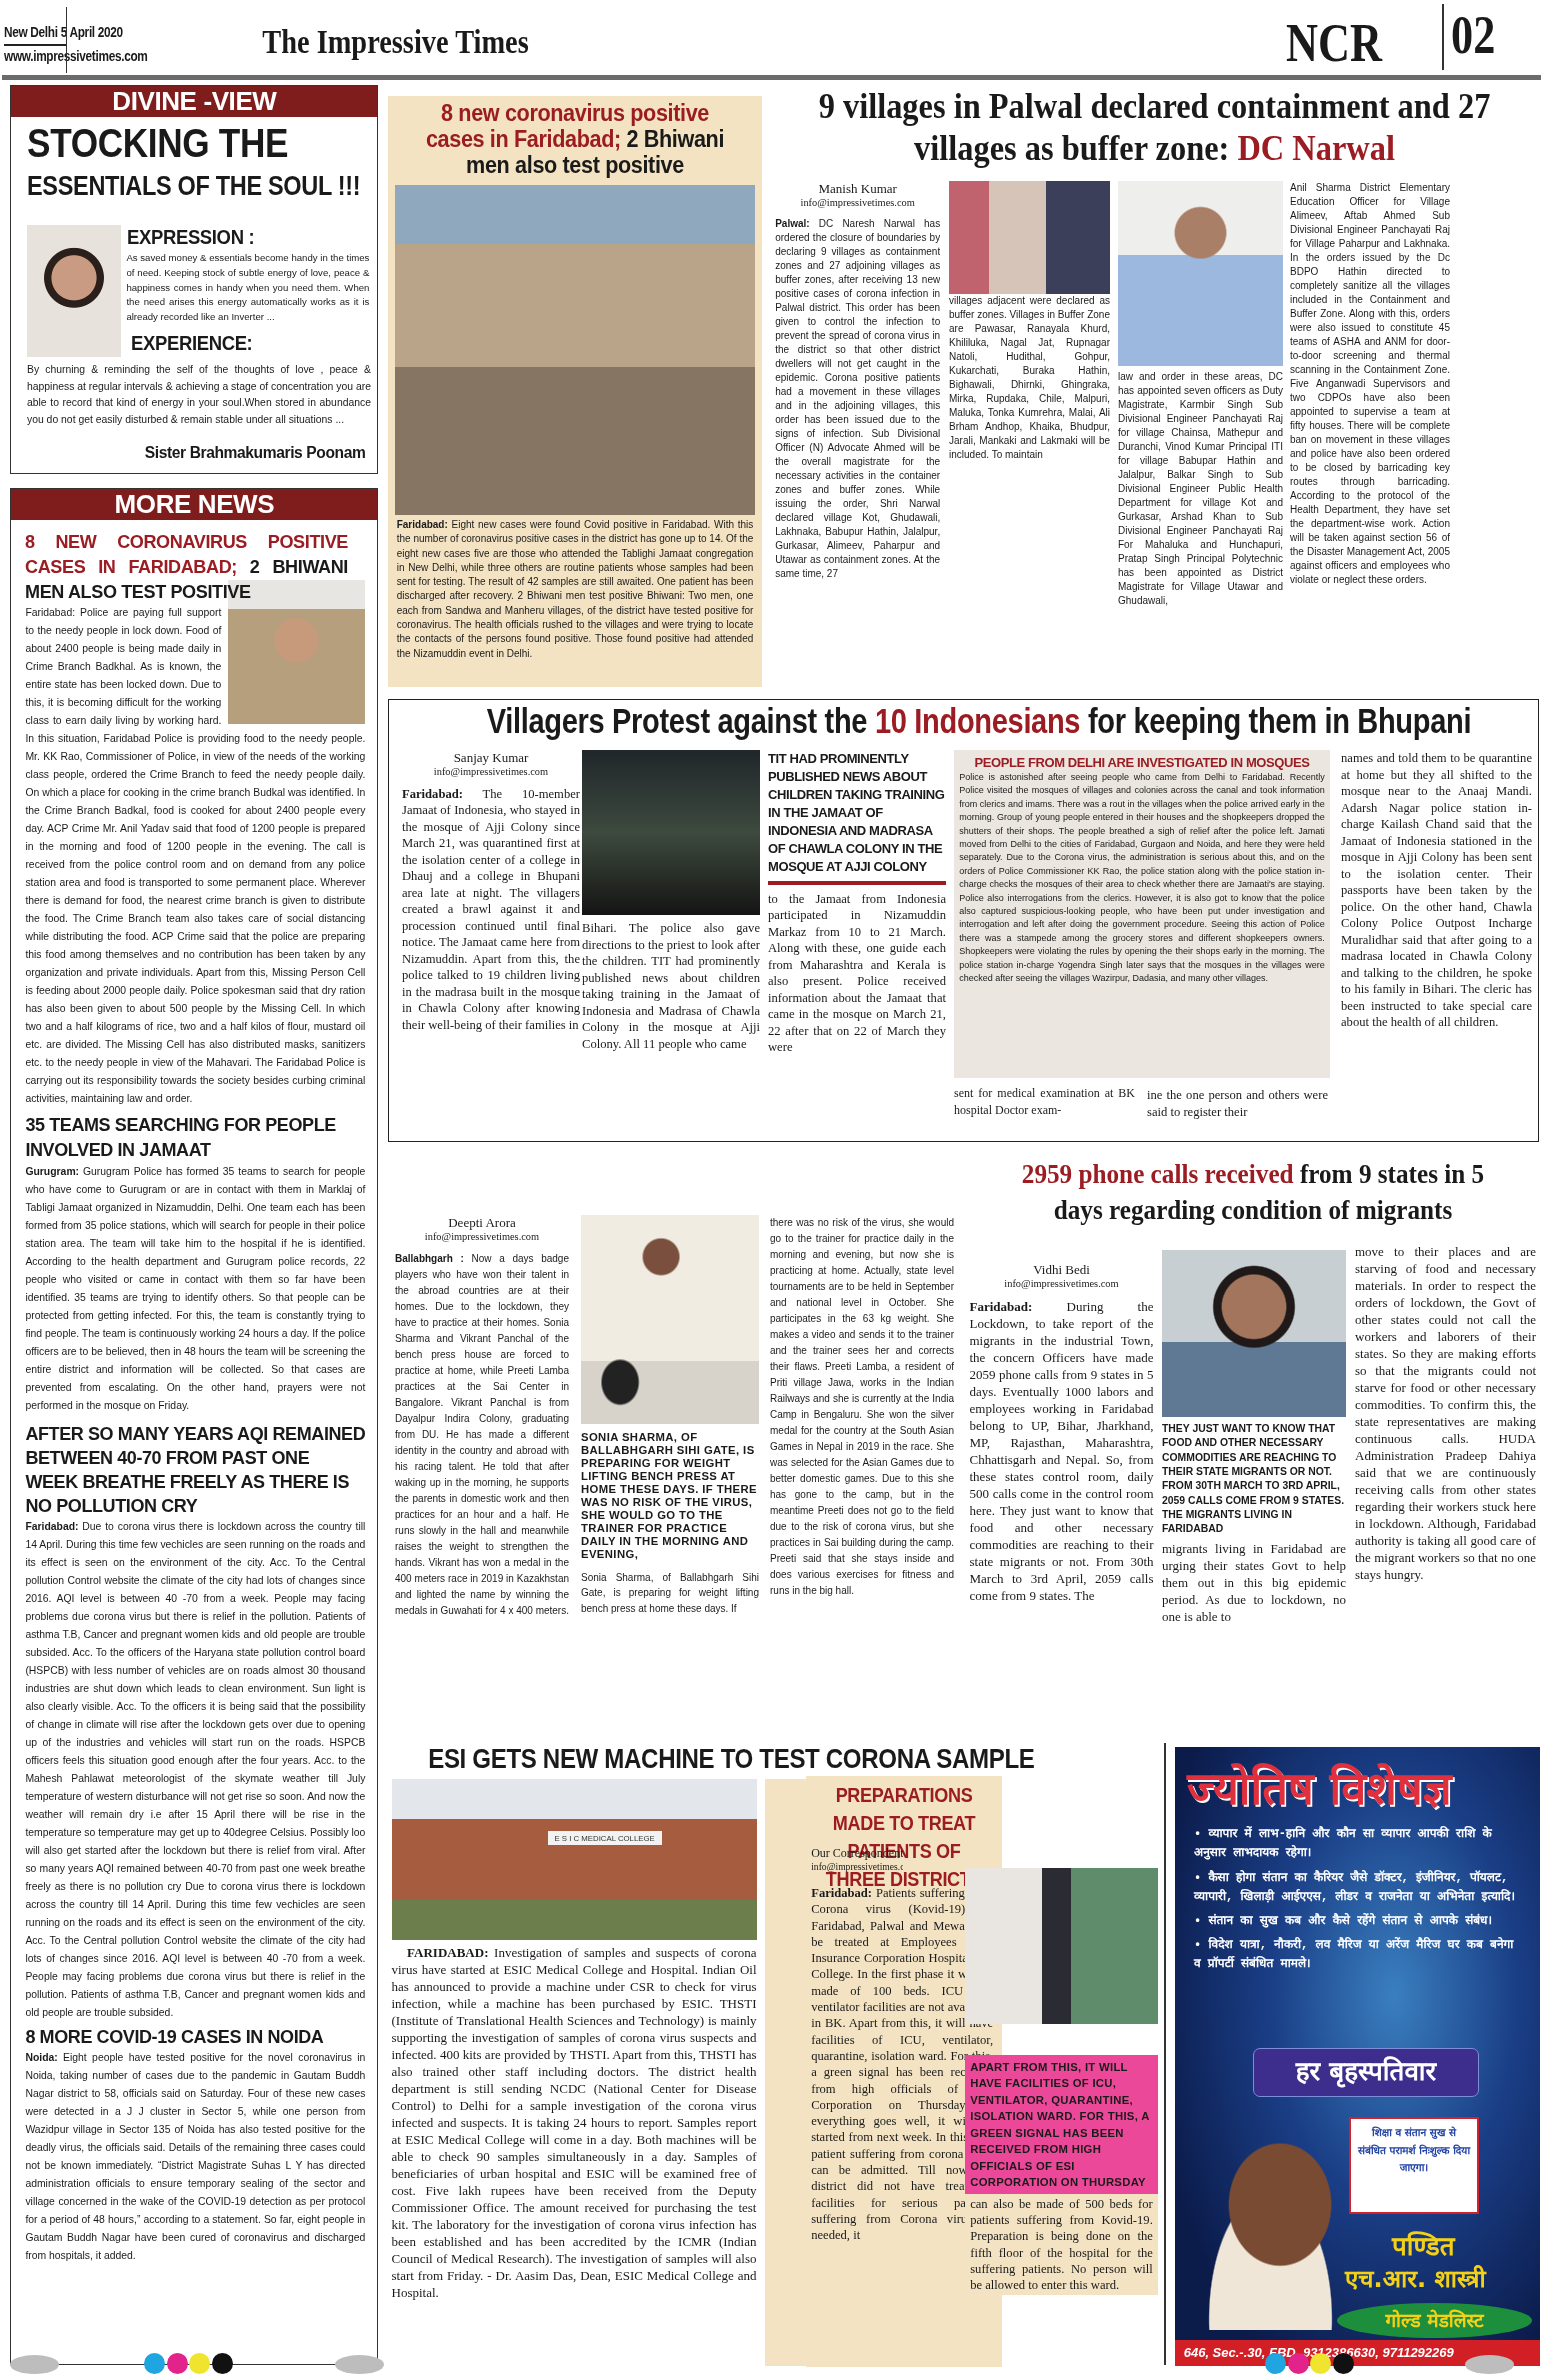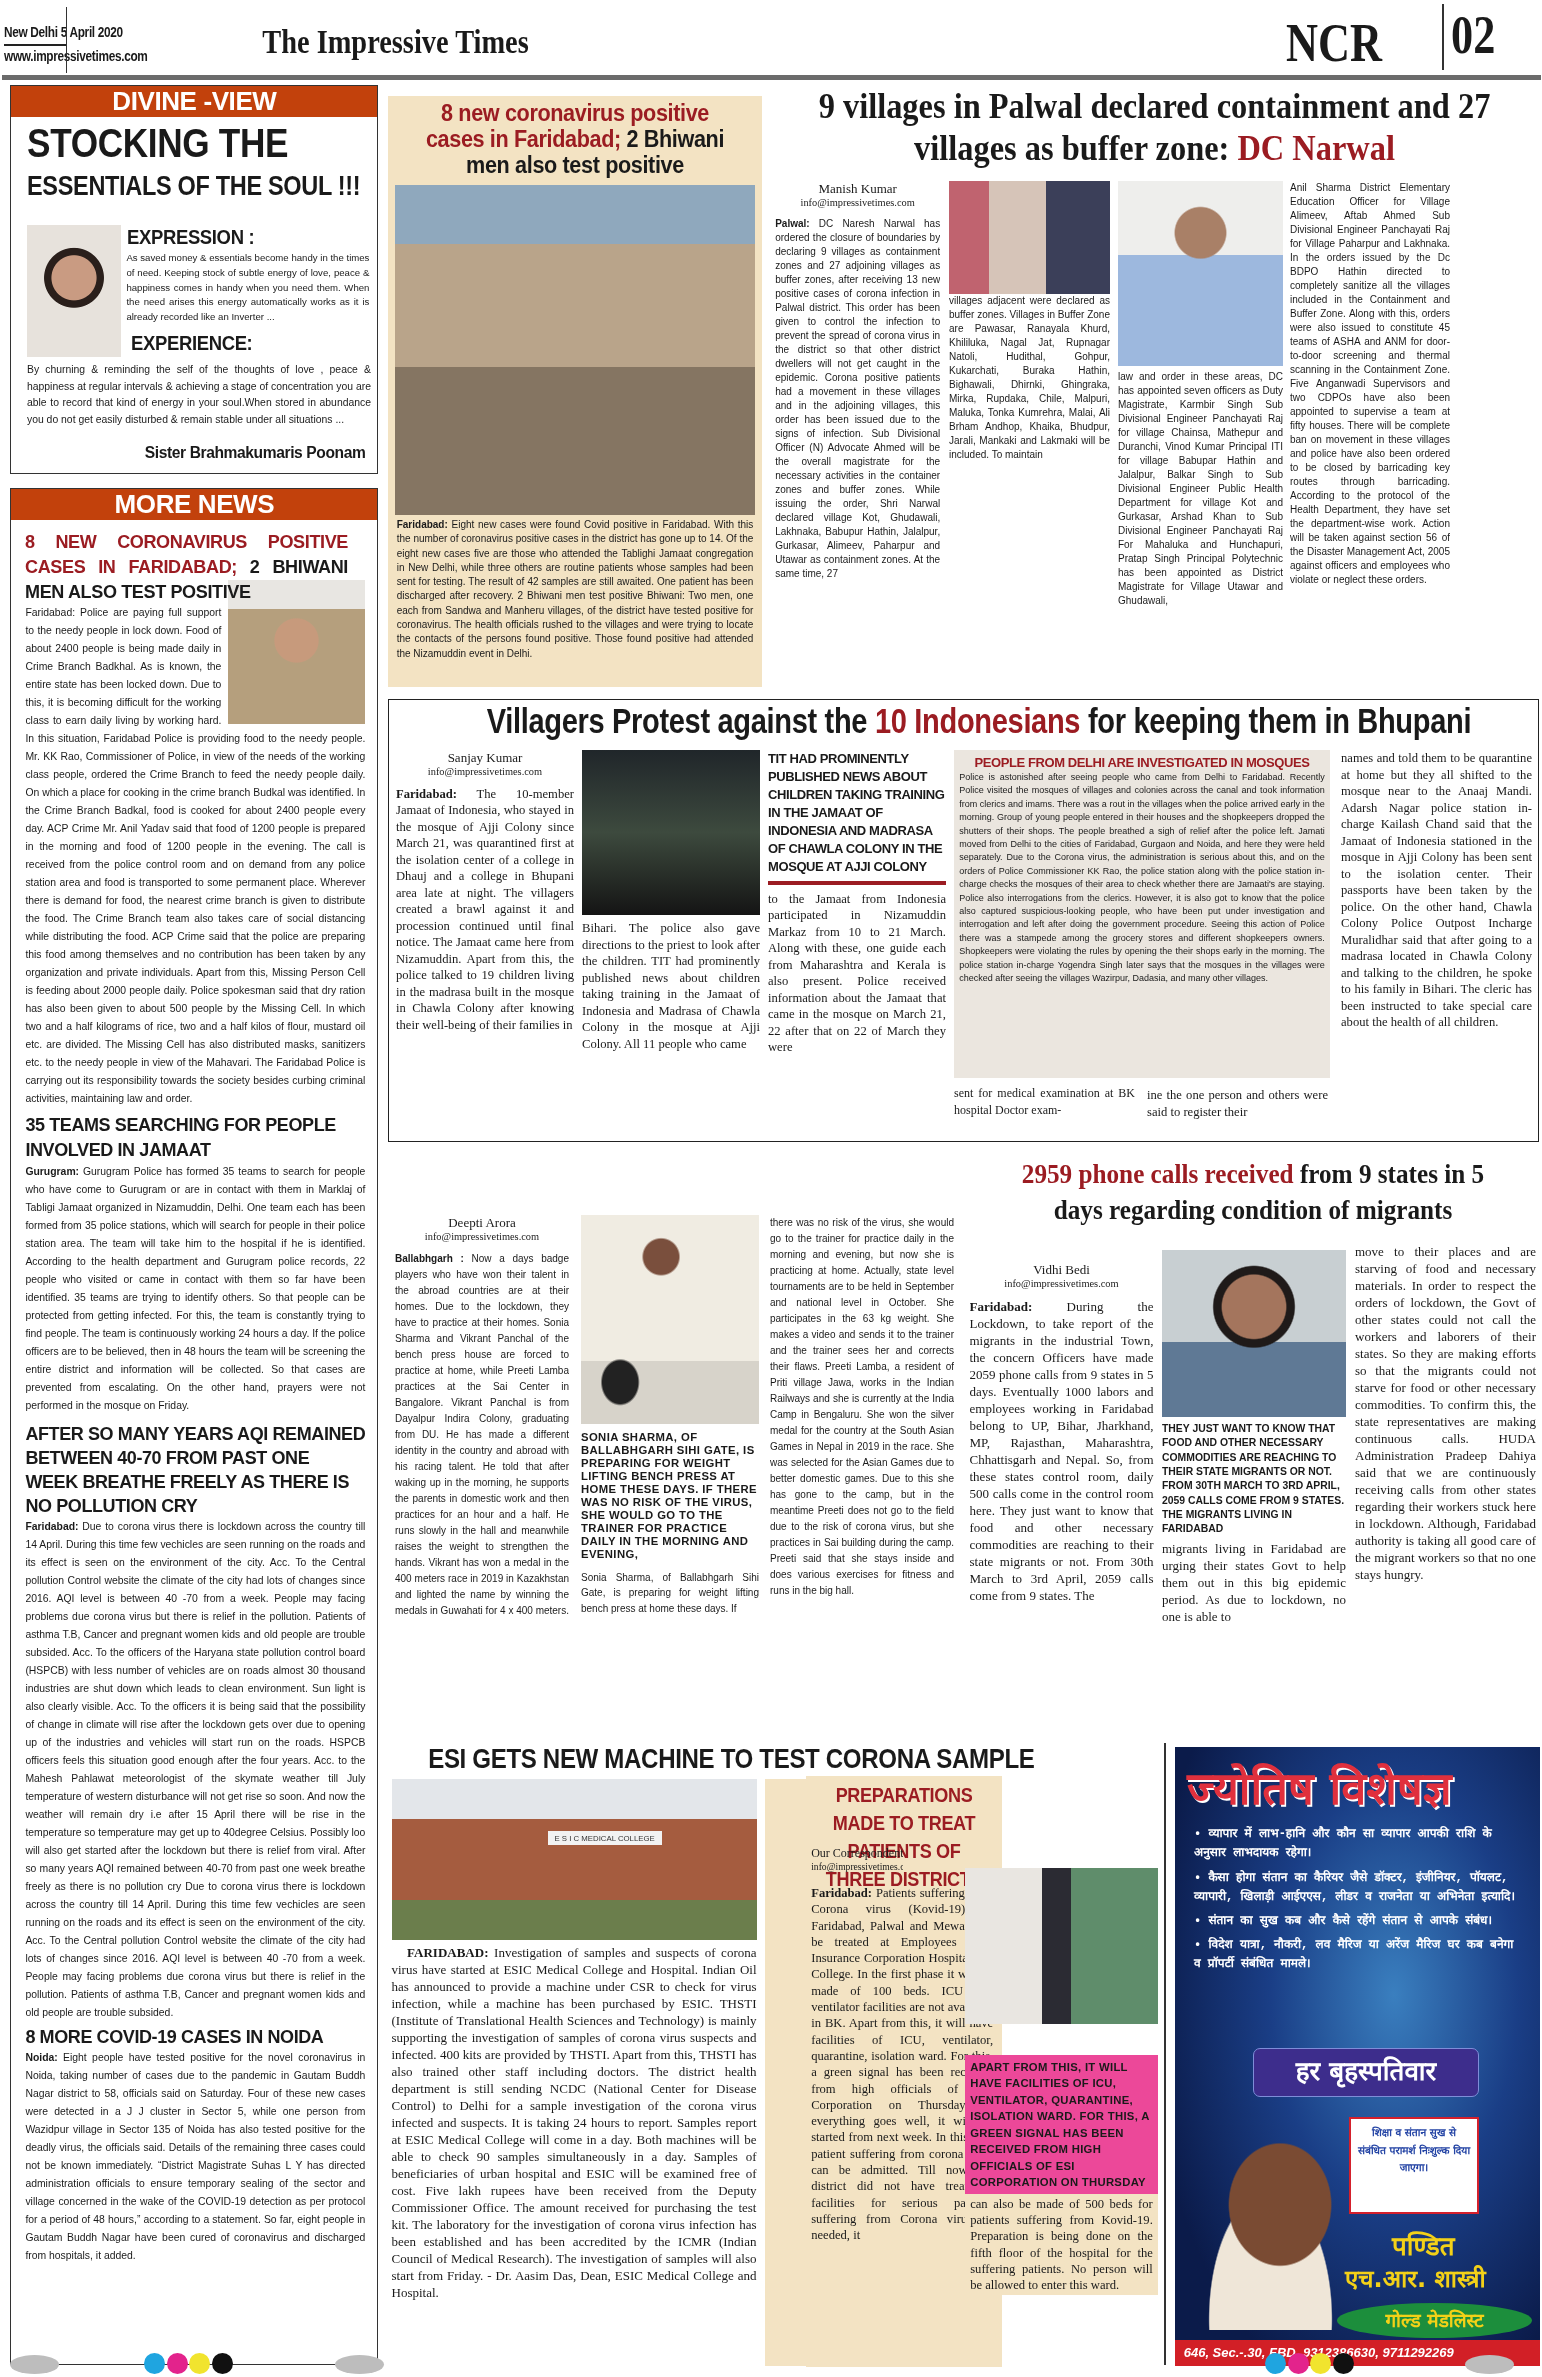--- a/index.html
+++ b/index.html
@@ -1,21 +1,21 @@
 <!DOCTYPE html>
 <html style="font-size:14px"><head>
 <meta charset="utf-8">
 <style>
 *{box-sizing:border-box;margin:0;padding:0}
 body{width:1542px;height:2377px;background:#fff;font-family:"Liberation Sans Narrow","Liberation Sans",sans-serif;color:#1a1a1a;position:relative;overflow:hidden}
 .abs{position:absolute}
 .serif{font-family:"Liberation Serif","DejaVu Serif",serif}
 .cond{font-family:"Liberation Sans",sans-serif;letter-spacing:-0.4px}
 .red{color:#9b1c22}
-.redbg{background:#c2410c;color:#fff}
+.redbg{background:#7f1d1d;color:#fff}
 .cream{background:#f3e3c3}
 .photo{background:linear-gradient(135deg,#8a8f96,#c9c2b4 45%,#6f6b63);overflow:hidden}
 .body-txt{font-size:11px;line-height:13.6px;text-align:justify;font-family:"Liberation Sans",sans-serif;transform-origin:left top}
 .body-serif{font-family:"Liberation Serif",serif;font-size:13.5px;line-height:16.7px;text-align:justify}
 .cap{font-family:"Liberation Sans",sans-serif;font-weight:bold;text-transform:uppercase;text-align:center}
 .box{border:1.7px solid #333}
 h2{font-weight:bold}
 .col{position:absolute;overflow:hidden}
 .reg{position:absolute;width:21px;height:21px;border-radius:50%}
 </style>
@@ -93,21 +93,21 @@
   </div>
   <div class="col" style="left:520px;top:96px;width:160px;height:504px;">
     <div class="body-txt" style="font-size:10px;line-height:14px;">Anil Sharma District Elementary Education Officer for Village Alimeev, Aftab Ahmed Sub Divisional Engineer Panchayati Raj for Village Paharpur and Lakhnaka. In the orders issued by the Dc BDPO Hathin directed to completely sanitize all the villages included in the Containment and Buffer Zone. Along with this, orders were also issued to constitute 45 teams of ASHA and ANM for door-to-door screening and thermal scanning in the Containment Zone. Five Anganwadi Supervisors and two CDPOs have also been appointed to supervise a team at fifty houses. There will be complete ban on movement in these villages and police have also been ordered to be closed by barricading key routes through barricading. According to the protocol of the Health Department, they have set the department-wise work. Action will be taken against section 56 of the Disaster Management Act, 2005 against officers and employees who violate or neglect these orders.</div>
   </div>
 </div>
 
 <div class="abs" style="left:388px;top:699px;width:1151px;height:443px;border:1.7px solid #222;">
   <h1 class="cond" style="text-align:center;font-size:35px;line-height:42px;font-weight:bold;transform:scaleX(.83);transform-origin:center top;white-space:nowrap;">
     <span>Villagers Protest against the </span><span class="red">10 Indonesians</span><span> for keeping them in Bhupani</span>
   </h1>
-  <div class="col" style="left:7px;top:50px;width:178px;height:387px;">
+  <div class="col" style="left:13px;top:50px;width:178px;height:387px;">
     <div class="serif" style="text-align:center;font-size:13px;">Sanjay Kumar</div>
     <div class="serif" style="text-align:center;font-size:10.4px;margin-bottom:8.7px;">info@impressivetimes.com</div>
     <div class="body-serif" style="font-size:12.6px;line-height:16.5px;"><b>Faridabad:</b><span> The 10-member Jamaat of Indonesia, who stayed in the mosque of Ajji Colony since March 21, was quarantined first at the isolation center of a college in Dhauj and a college in Bhupani area late at night. The villagers created a brawl against it and procession continued until final notice. The Jamaat came here from Nizamuddin. Apart from this, the police talked to 19 children living in the madrasa built in the mosque in Chawla Colony after knowing their well-being of their families in</span></div>
   </div>
   <div class="col" style="left:193px;top:50px;width:178px;height:387px;">
     <div class="photo" style="height:165px;background:linear-gradient(#20262a,#3d4a3e 50%,#141414);"></div>
     <div class="body-serif" style="margin-top:5.2px;font-size:12.6px;line-height:16.5px;">Bihari. The police also gave directions to the priest to look after the children. TIT had prominently published news about children taking training in the Jamaat of Indonesia and Madrasa of Chawla Colony in the mosque at Ajji Colony. All 11 people who came</div>
   </div>
   <div class="col" style="left:379px;top:50px;width:178px;height:387px;">
     <div class="cond" style="font-size:13px;line-height:18px;font-weight:bold;text-transform:uppercase;">TIT HAD PROMINENTLY PUBLISHED NEWS ABOUT CHILDREN TAKING TRAINING IN THE JAMAAT OF INDONESIA AND MADRASA OF CHAWLA COLONY IN THE MOSQUE AT AJJI COLONY</div>

